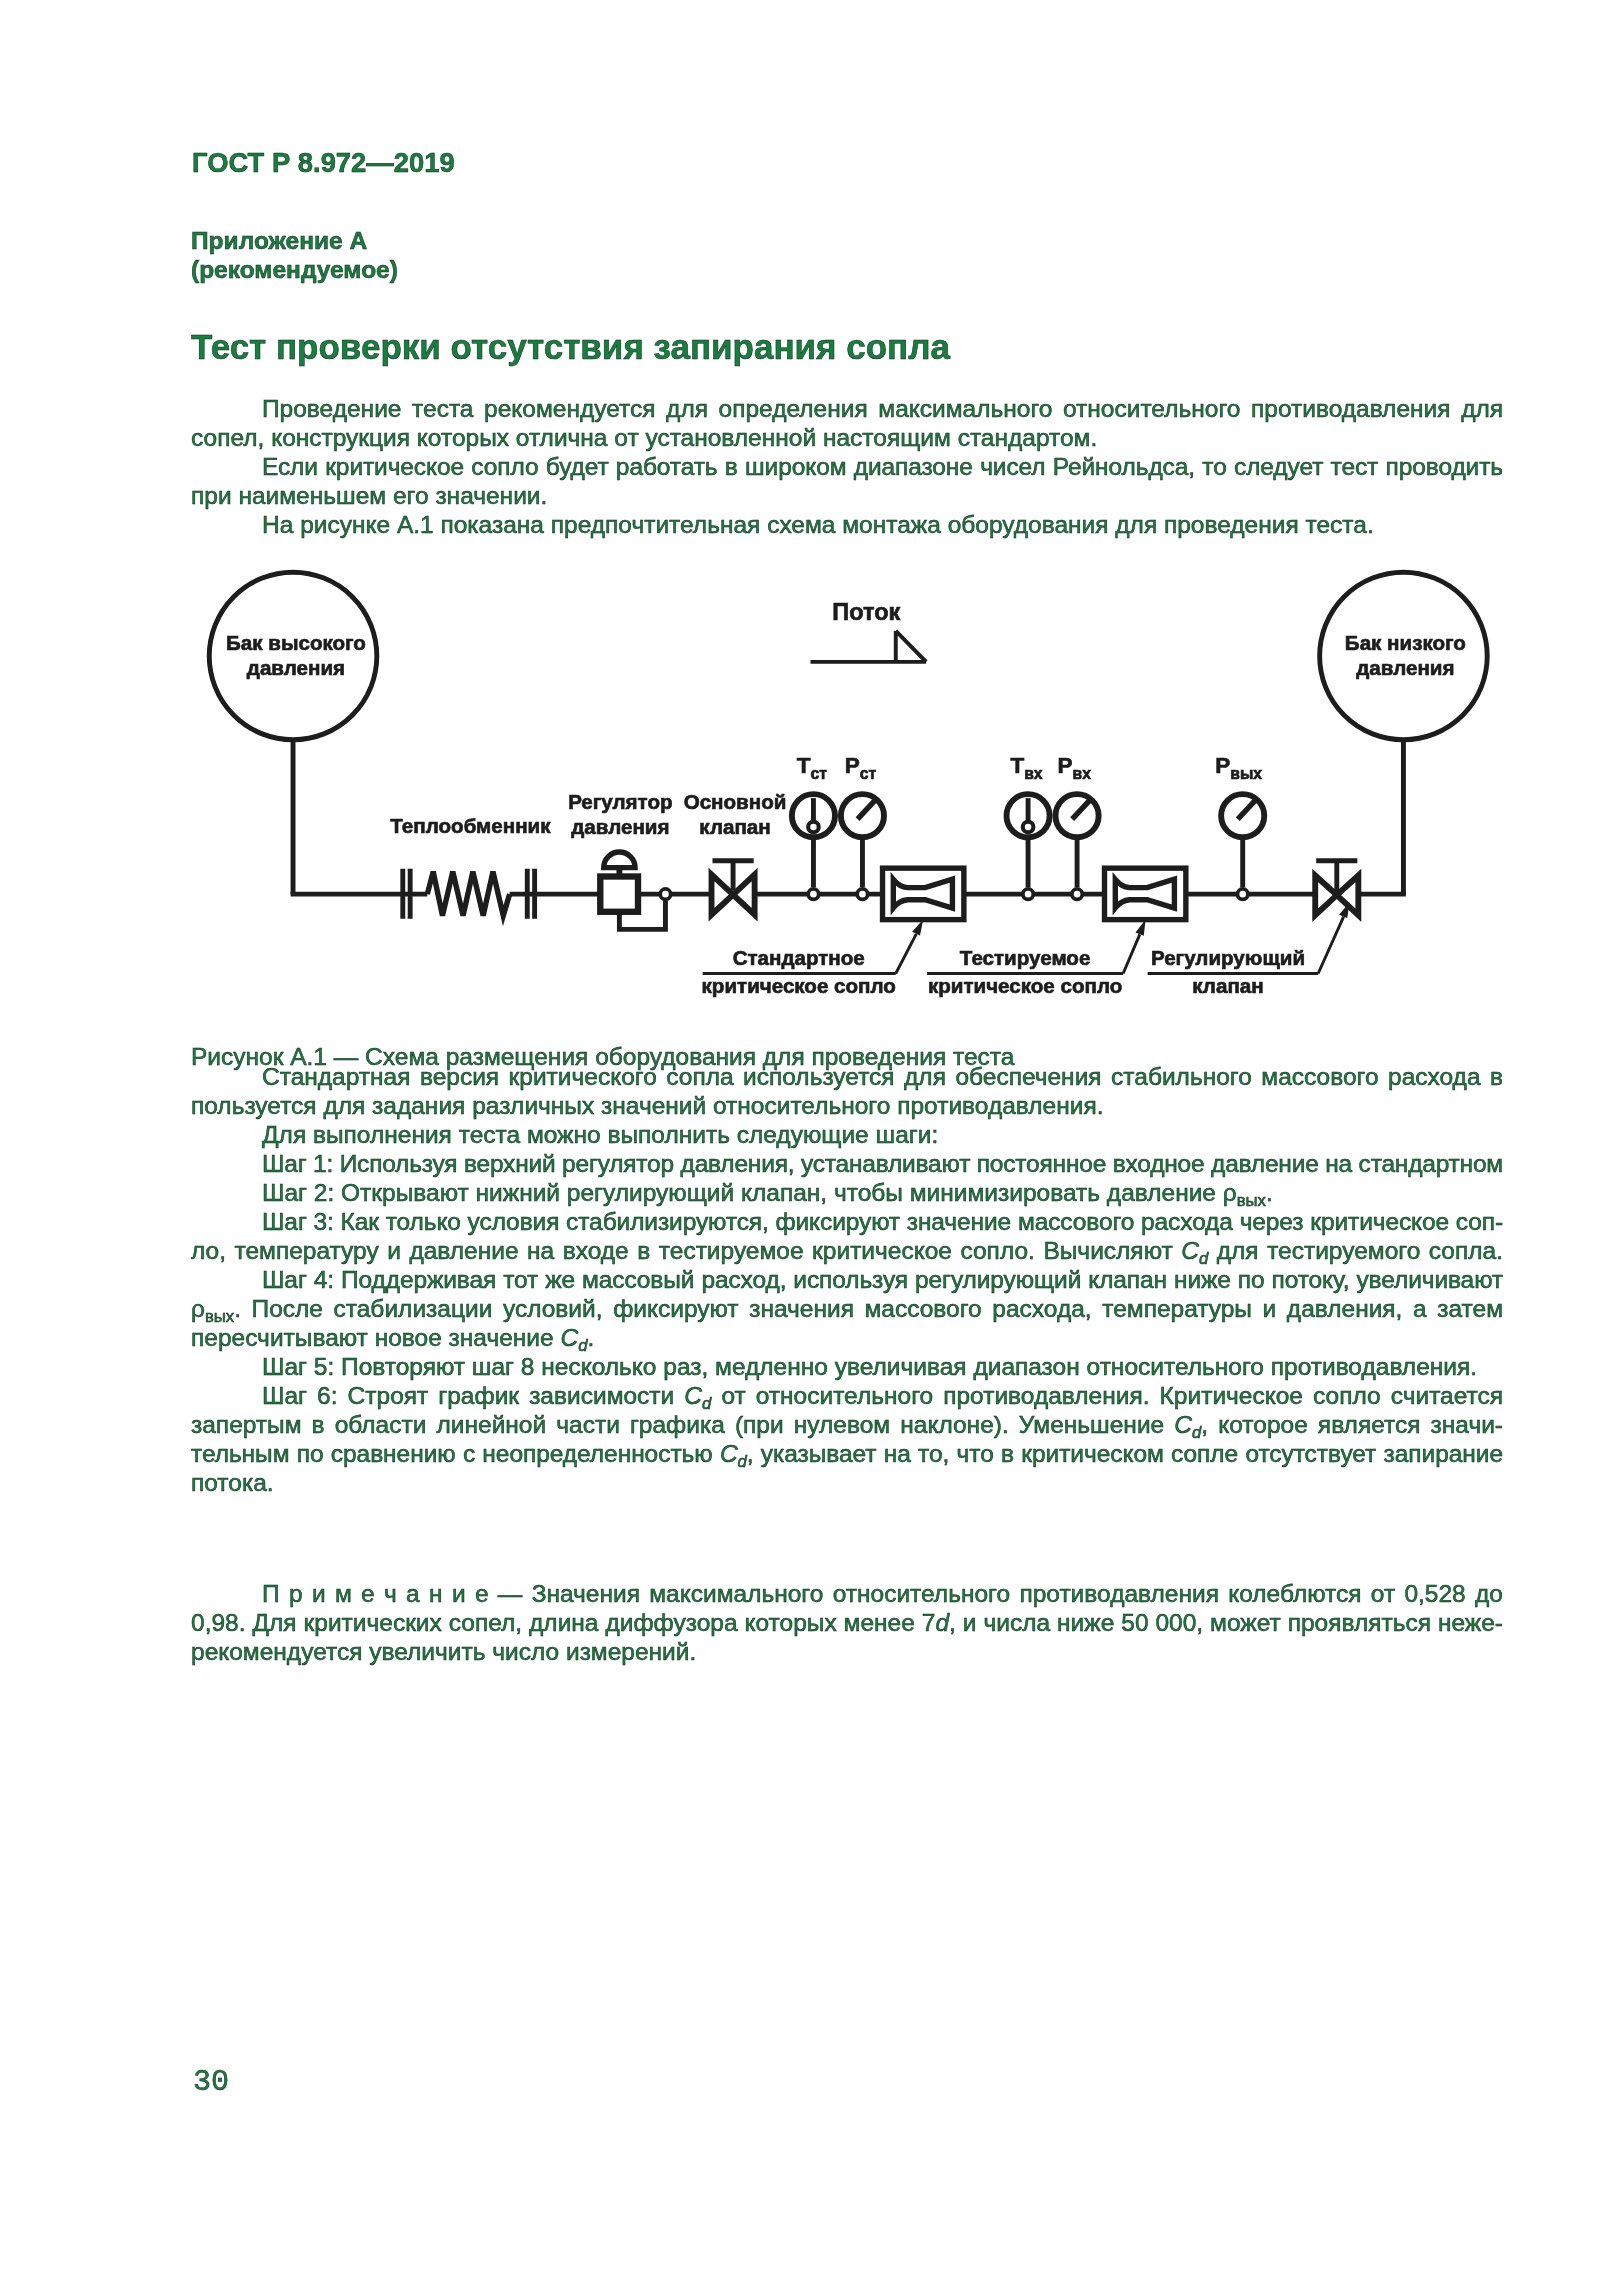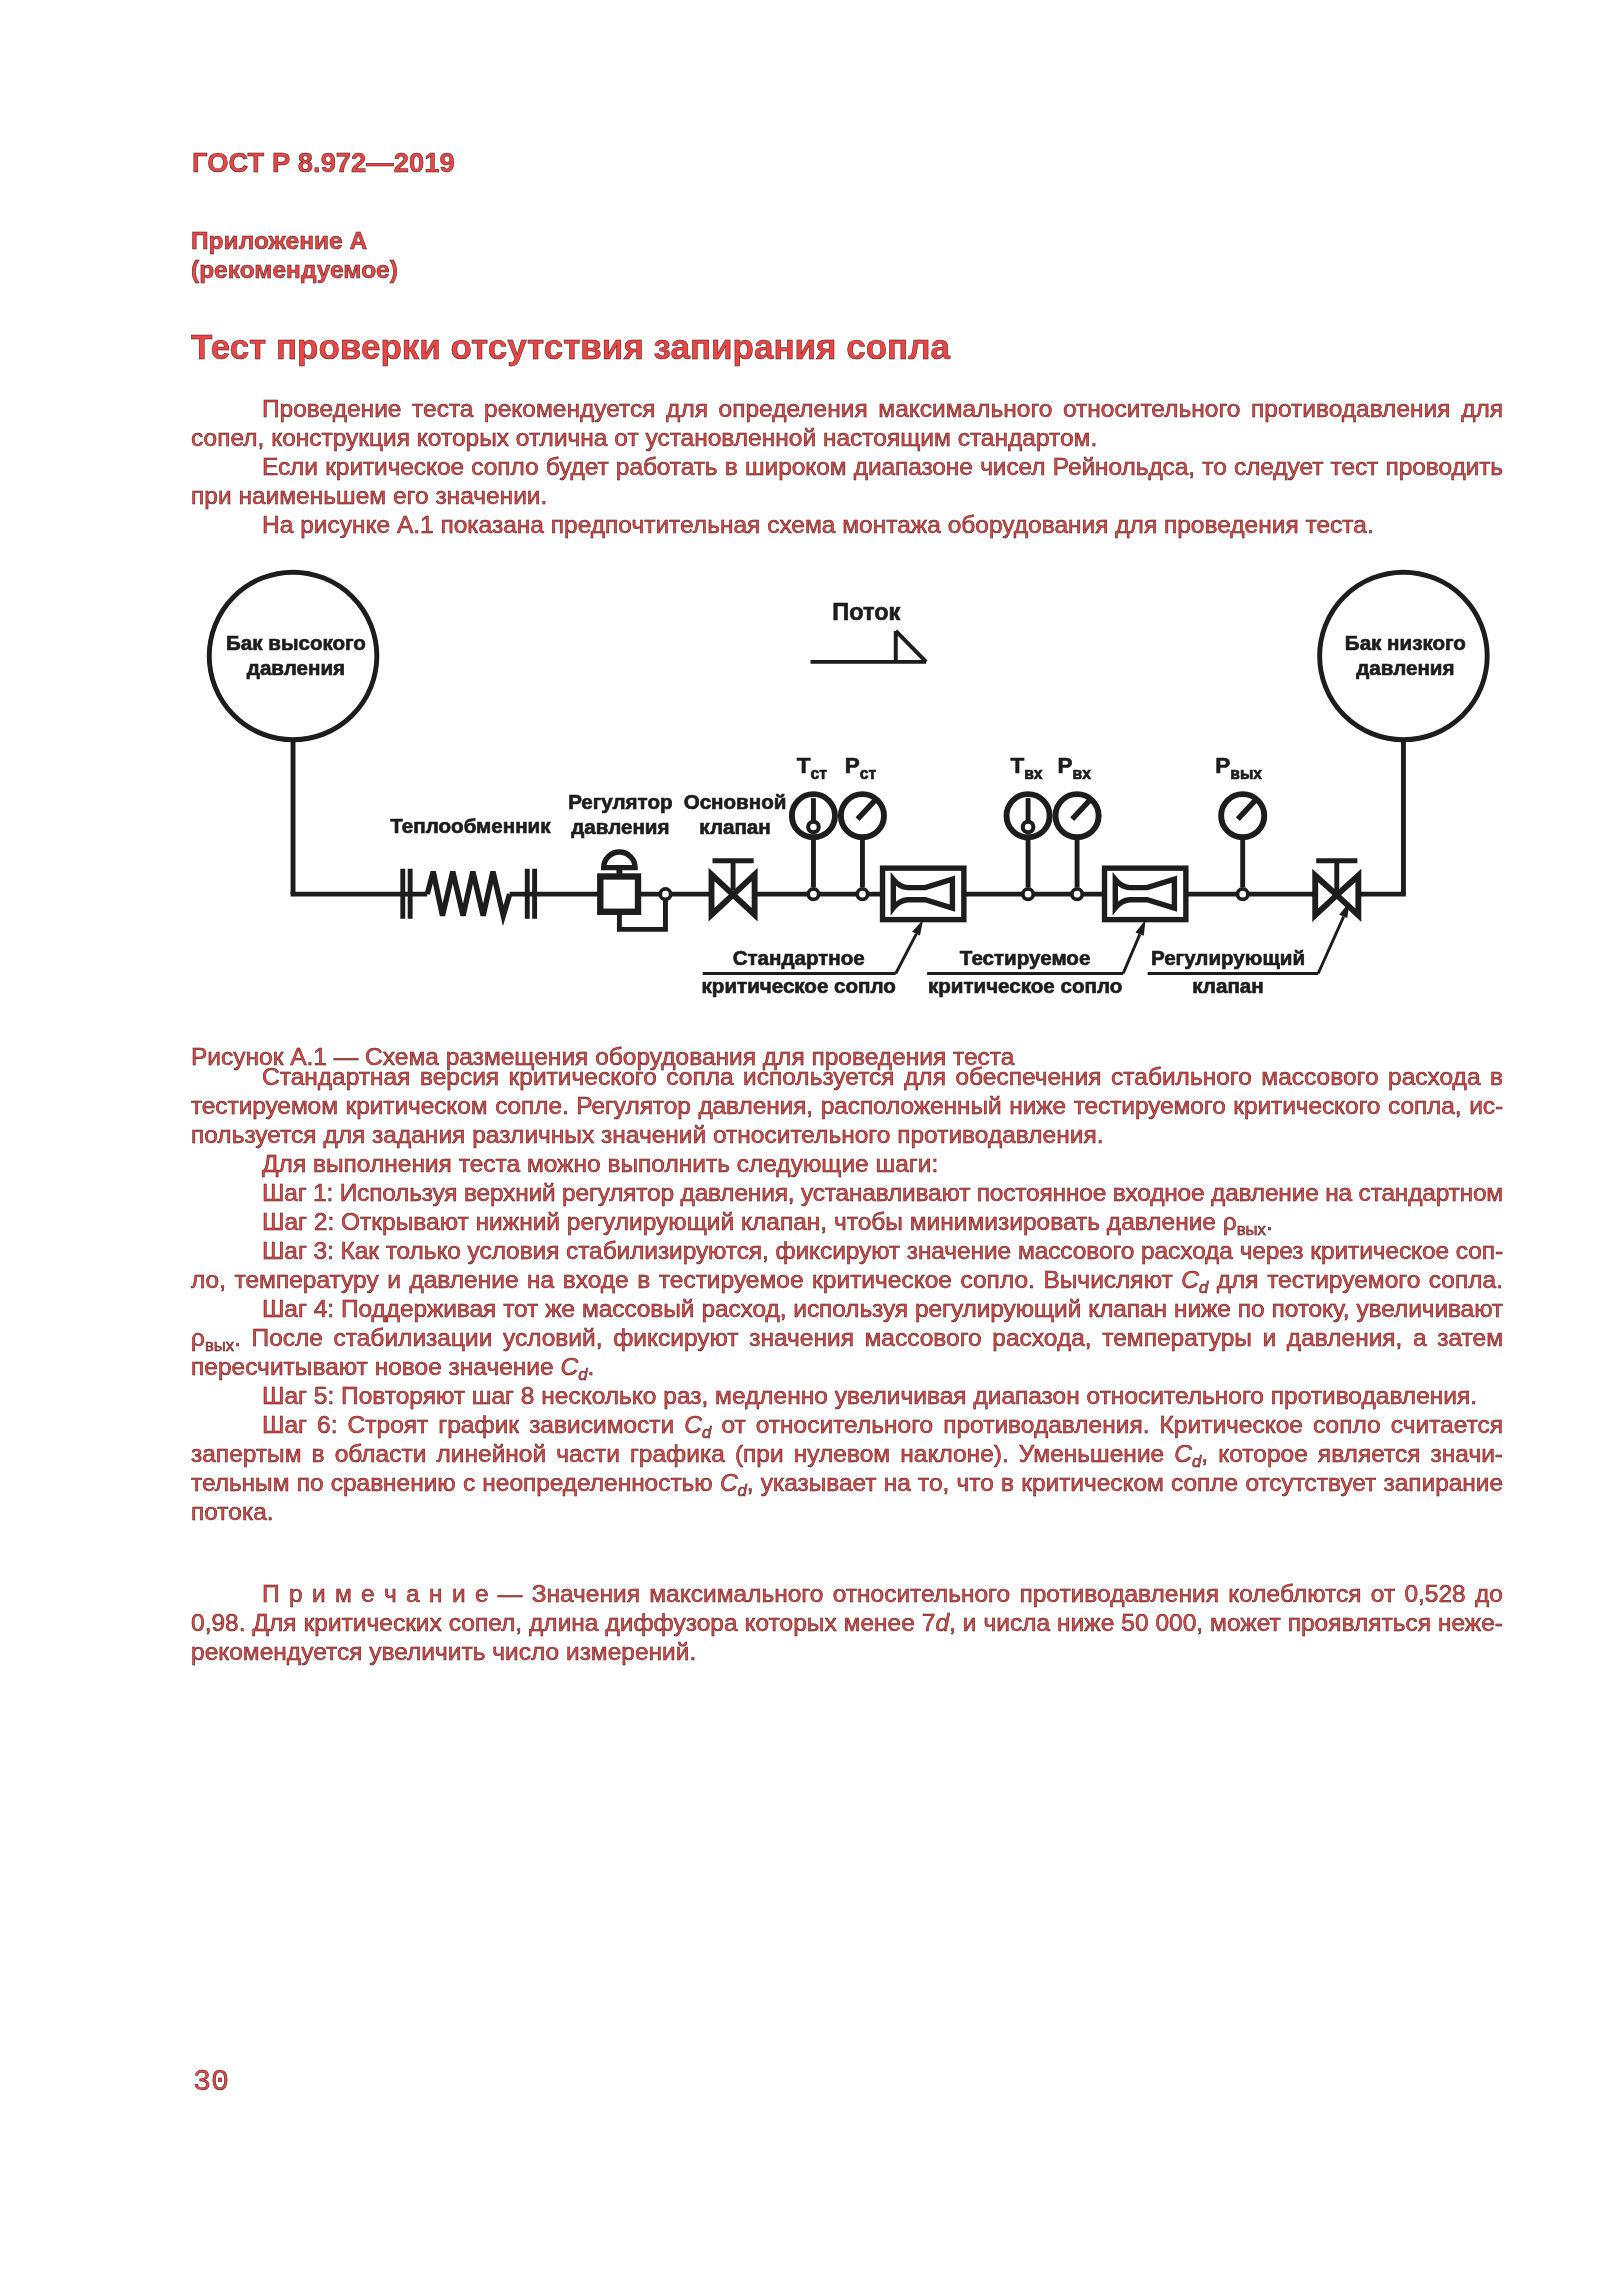--- a/index.html
+++ b/index.html
@@ -1,17 +1,17 @@
 <!DOCTYPE html>
 <html lang="ru"><head>
 <meta charset="utf-8">
 <style>
 html,body{margin:0;padding:0;background:#fff;}
 .page{position:relative;width:1621px;height:2099px;background:#fff;overflow:hidden;
-      font-family:"Liberation Sans",sans-serif;color:#ef4444;-webkit-text-stroke:0.5px #1e1e1e;}
+      font-family:"Liberation Sans",sans-serif;color:#15803d;-webkit-text-stroke:0.5px #1e1e1e;}
 .abs{position:absolute;}
 .b{font-weight:bold;}
 .ctr{left:191px;width:1312px;}
 .txt{left:191px;width:1312px;font-size:24.5px;line-height:29px;}
 .ln{height:29px;}
 .j{text-align:justify;text-align-last:justify;}
 .in{padding-left:71px;}
 .sb{font-size:16.7px;position:relative;top:4.9px;}
 svg{position:absolute;left:0;top:0;}
 </style>
@@ -30,21 +30,20 @@
 <div class="ln">сопел, конструкция которых отлична от установленной настоящим стандартом.</div>
 <div class="ln j in" style="letter-spacing:-0.1px;">Если критическое сопло будет работать в широком диапазоне чисел Рейнольдса, то следует тест проводить</div>
 <div class="ln">при наименьшем его значении.</div>
 <div class="ln in">На рисунке А.1 показана предпочтительная схема монтажа оборудования для проведения теста.</div>
 </div>
 
 <div class="abs ctr" style="top:1018px;font-size:24.5px;line-height:29px;margin-top:24px;">Рисунок А.1 — Схема размещения оборудования для проведения теста</div>
 
 <div class="abs txt" style="top:1062px;">
 <div class="ln j in">Стандартная версия критического сопла используется для обеспечения стабильного массового расхода в</div>
-<div class="ln j" style="letter-spacing:-0.1px;">тестируемом критическом сопле. Регулятор давления, расположенный ниже тестируемого критического сопла, ис-</div>
 <div class="ln">пользуется для задания различных значений относительного противодавления.</div>
 <div class="ln in">Для выполнения теста можно выполнить следующие шаги:</div>
 <div class="ln j in" style="letter-spacing:-0.2px;">Шаг 1: Используя верхний регулятор давления, устанавливают постоянное входное давление на стандартном</div>
 <div class="ln in">Шаг 2: Открывают нижний регулирующий клапан, чтобы минимизировать давление ρ<span class="sb">вых</span>.</div>
 <div class="ln j in" style="letter-spacing:-0.1px;">Шаг 3: Как только условия стабилизируются, фиксируют значение массового расхода через критическое соп-</div>
 <div class="ln j">ло, температуру и давление на входе в тестируемое критическое сопло. Вычисляют <i>C</i><span class="sb"><i>d</i></span> для тестируемого сопла.</div>
 <div class="ln j in" style="letter-spacing:-0.1px;">Шаг 4: Поддерживая тот же массовый расход, используя регулирующий клапан ниже по потоку, увеличивают</div>
 <div class="ln j">ρ<span class="sb">вых</span>. После стабилизации условий, фиксируют значения массового расхода, температуры и давления, а затем</div>
 <div class="ln">пересчитывают новое значение <i>C</i><span class="sb"><i>d</i></span>.</div>
 <div class="ln in">Шаг 5: Повторяют шаг 8 несколько раз, медленно увеличивая диапазон относительного противодавления.</div>

